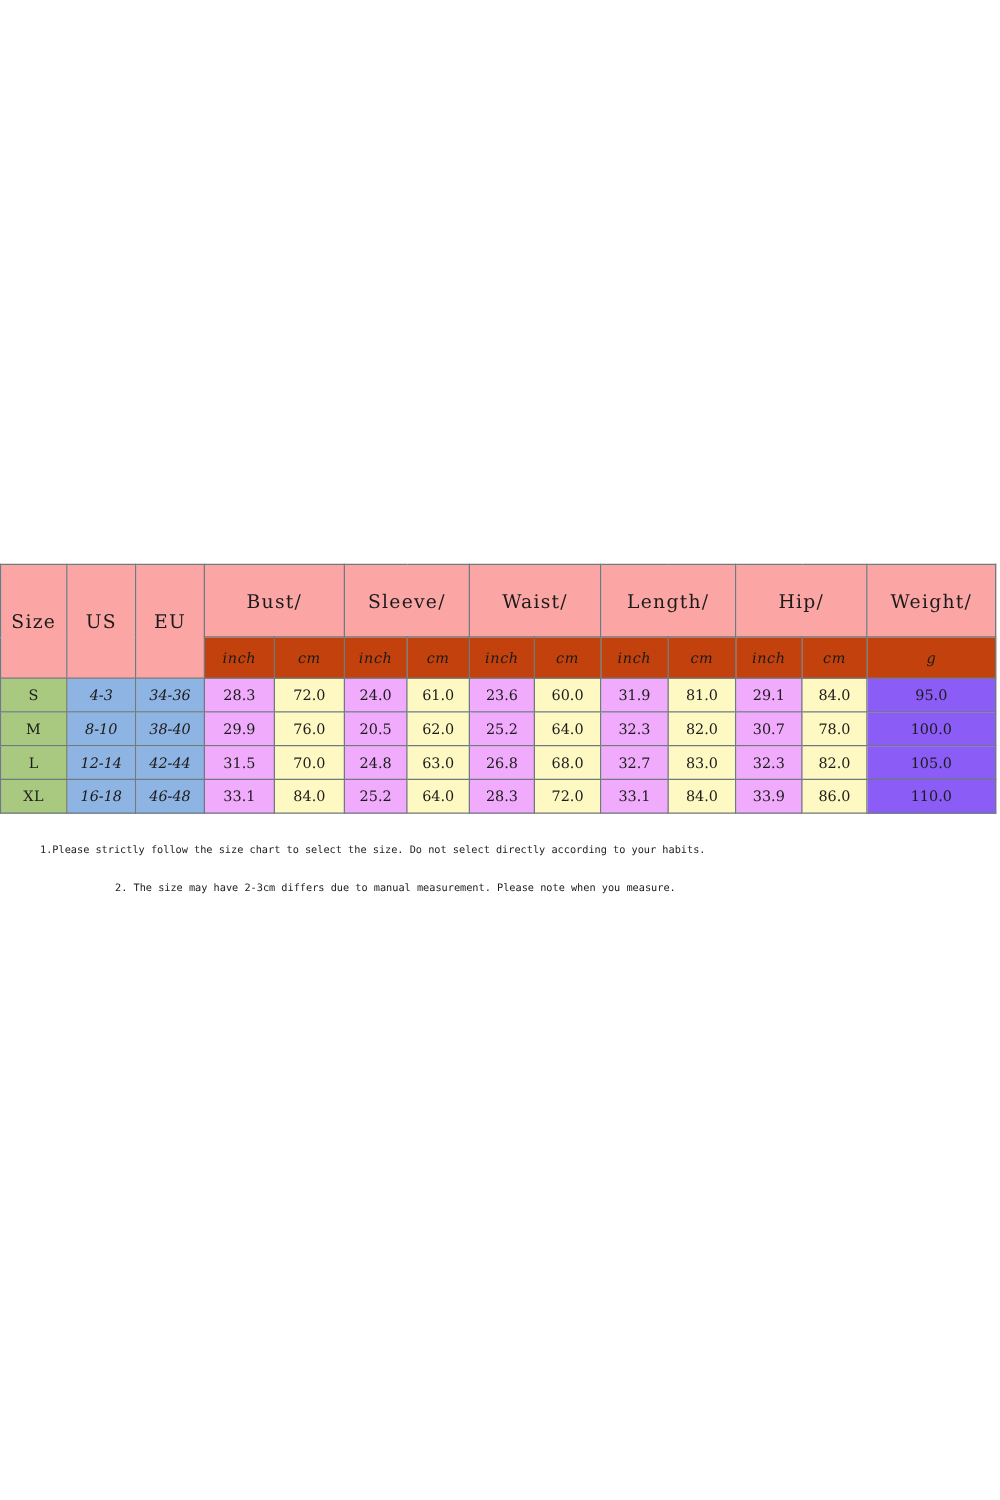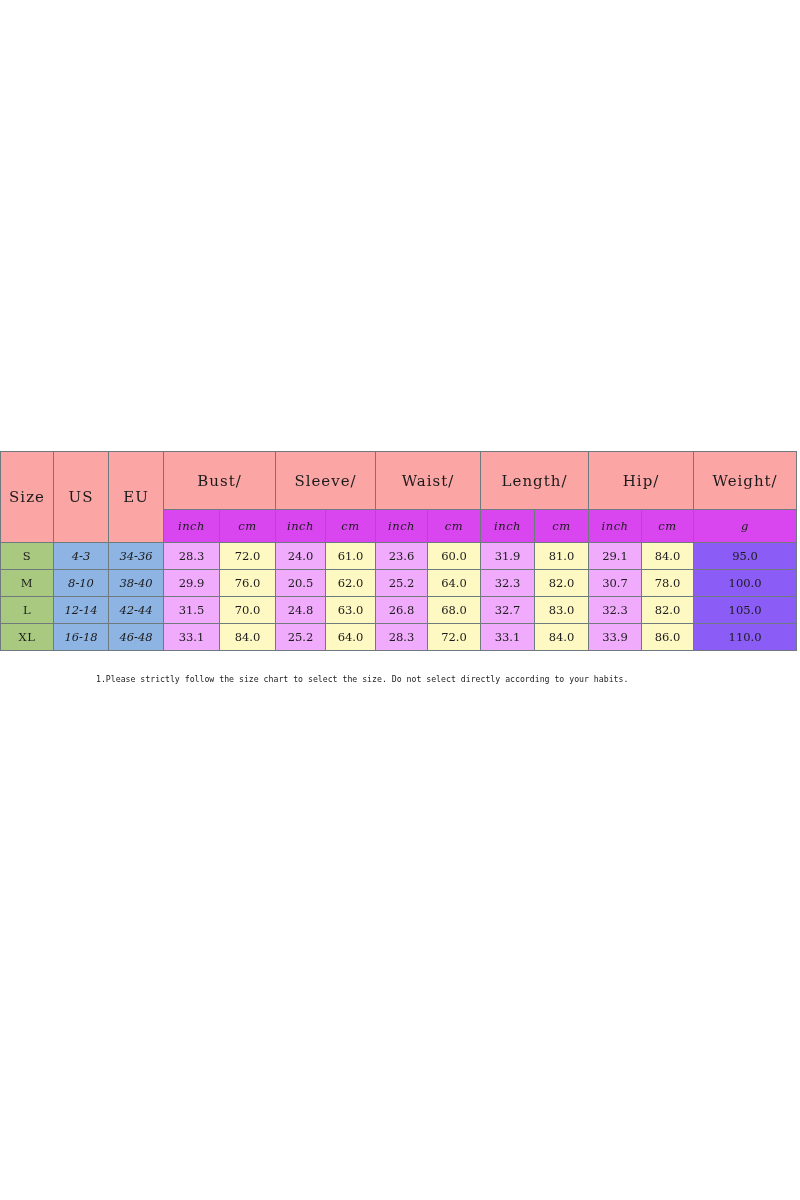--- a/index.html
+++ b/index.html
@@ -52,21 +52,21 @@
     padding-left: 12px;
     font-size: 15.5px;
   }
   th.sm-head {
     font-size: 15px;
     letter-spacing: 1.5px;
   }
 
   
   tr.head-sub > th {
-    background: #d946ef;
+    background: #c2410c;
     height: 32px;
     font-style: italic;
     font-size: 11.5px;
     color: #1b1b1b;
     letter-spacing: 0.5px;
   }
 
   
   tr.data-row > td {
     height: 26px;
@@ -102,21 +102,21 @@
     top: 668px;
     width: 796px;
   }
   .note-line {
     font-family: "DejaVu Sans Mono", "Liberation Mono", monospace;
     font-size: 8.2px;
     color: #1b1b1b;
     line-height: 14px;
     white-space: nowrap;
   }
-  .note-1 { padding-left: 76px; padding-top: 4px; margin-left: 20px; }
+  .note-1 { padding-left: 32px; padding-top: 4px; }
   .note-2 { padding-left: 92px; padding-top: 17px; }
 </style>
 </head>
 <body>
 
 <div id="chart-wrap">
   <table class="size-table">
     <colgroup>
       <col style="width:53px">
         <col style="width:55px">
@@ -223,13 +223,14 @@
         <td class="c-inch">33.9</td>
         <td class="c-cm">86.0</td>
         <td class="c-g">110.0</td>
       </tr>
     </tbody>
   </table>
 </div>
 
 <div class="notes">
   <div class="note-line note-1">1.Please strictly follow the size chart to select the size. Do not select directly according to your habits.</div>
+  <div class="note-line note-2">2. The size may have 2-3cm differs due to manual measurement. Please note when you measure.</div>
 </div>
 
 </body></html>

